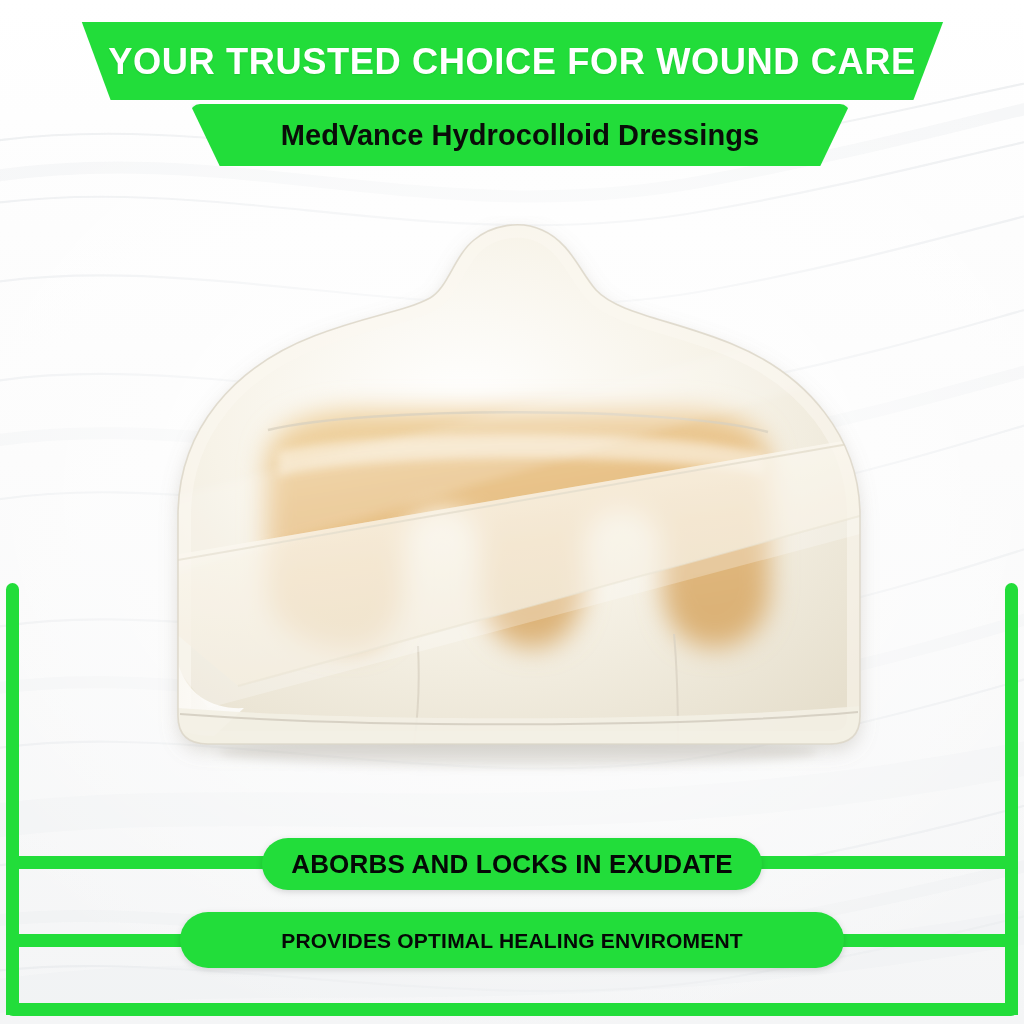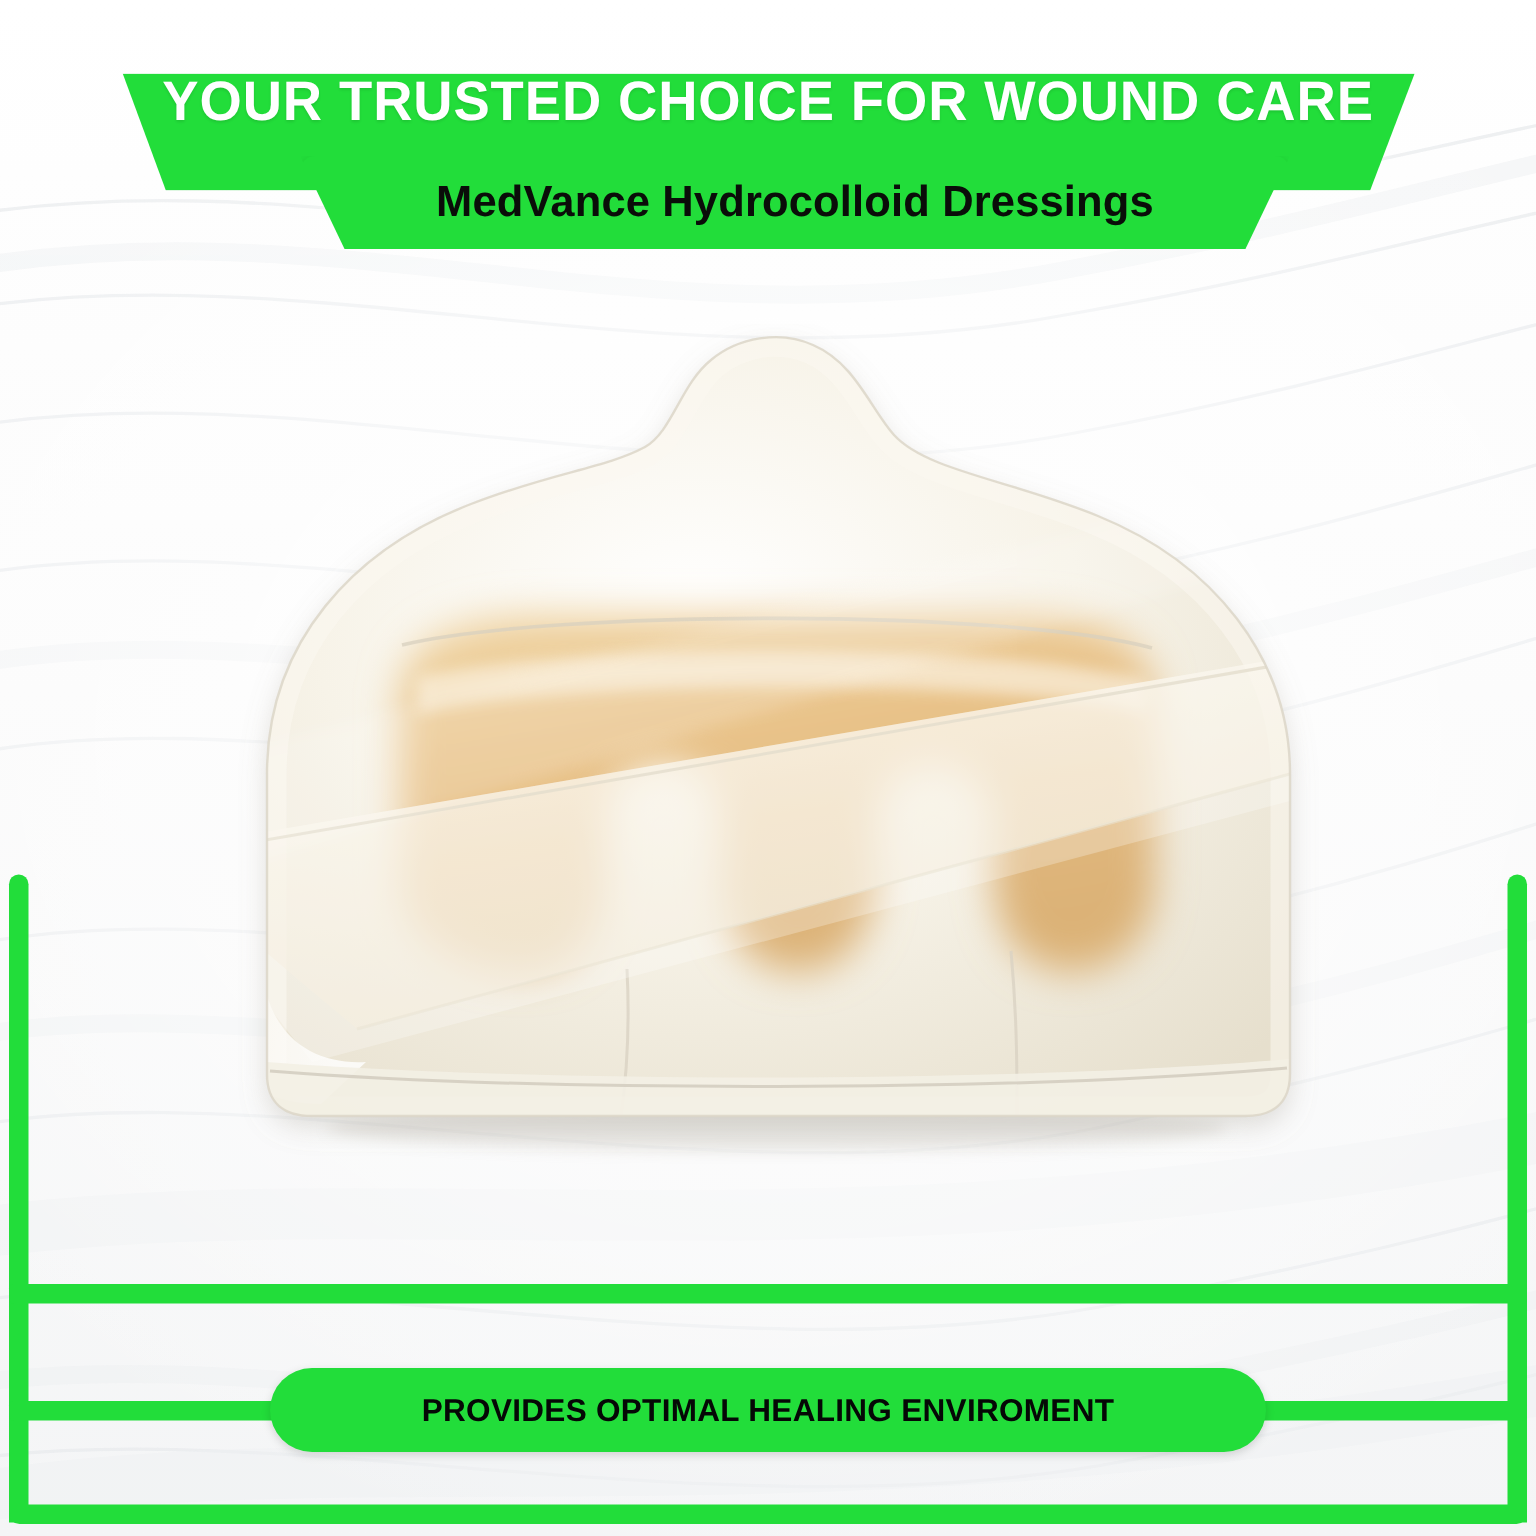--- a/index.html
+++ b/index.html
@@ -43,39 +43,38 @@
   .banner-title {
     position: absolute;
     left: 62px;
     top: 22px;
     width: 900px;
     height: 78px;
     background: var(--green);
     clip-path: polygon(2.2% 0%, 97.9% 0%, 94.6% 100%, 5.4% 100%);
     border-radius: 14px;
     display: flex;
-    align-items: flex-start;
+    align-items: center;
     justify-content: center;
     filter: drop-shadow(0 2px 3px rgba(0,0,0,.13));
-    margin-top: 27px;
   }
   .banner-title span {
     color: #ffffff;
     font-size: 37px;
     font-weight: 700;
     letter-spacing: .6px;
     line-height: 1;
     transform: scaleX(.98);
     text-shadow: 0 1px 2px rgba(0,0,0,.10);
     white-space: nowrap;
   }
 
   .banner-sub {
     position: absolute;
-    left: 200px;
+    left: 190px;
     top: 104px;
     width: 660px;
     height: 62px;
     background: var(--green);
     clip-path: polygon(0% 0%, 100% 0%, 95.5% 100%, 4.5% 100%);
     border-radius: 10px;
     display: flex;
     align-items: center;
     justify-content: center;
     filter: drop-shadow(0 2px 3px rgba(0,0,0,.13));
@@ -334,17 +333,20 @@
   <div class="banner-sub">
     <span>MedVance Hydrocolloid Dressings</span>
   </div>
 
   <div class="frame-bar left"></div>
   <div class="frame-bar right"></div>
   <div class="frame-rule r1"></div>
   <div class="frame-rule r2"></div>
   <div class="frame-rule bottom"></div>
 
+  <div class="pill pill-1">
+    <span>ABORBS AND LOCKS IN EXUDATE</span>
+  </div>
   <div class="pill pill-2">
     <span>PROVIDES OPTIMAL HEALING ENVIROMENT</span>
   </div>
 
 </div>
 
 </body></html>

